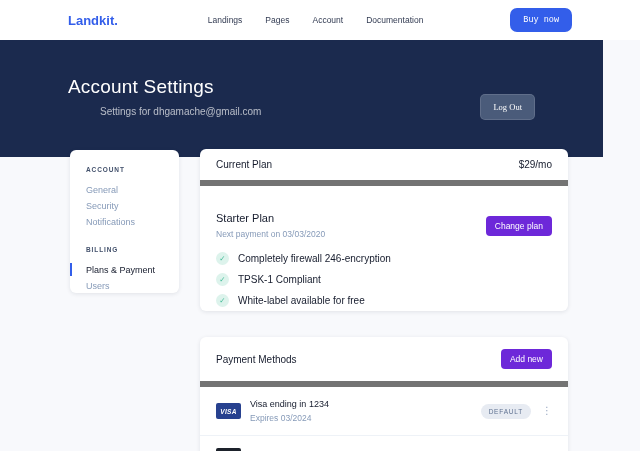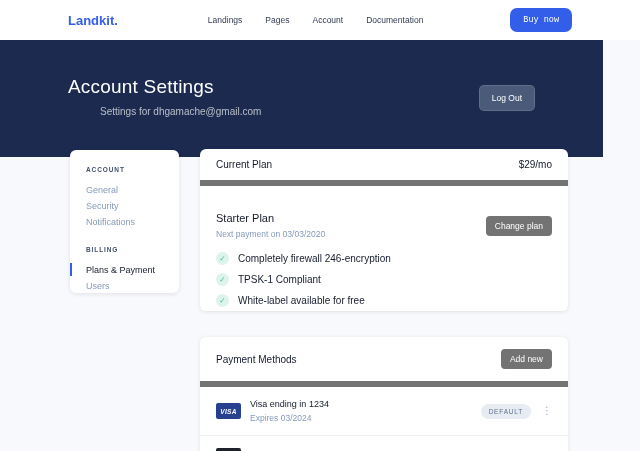--- a/index.html
+++ b/index.html
@@ -29,24 +29,24 @@
 
   
   .hero {
     position:absolute; top:40px; left:0; width:603px; height:117px;
     background:#1b2a4e;
   }
   .hero-inner { position:relative; height:100%; padding:36px 68px 0; }
   .hero-title { color:#ffffff; font-size:19px; font-weight:500; letter-spacing:0.2px; }
   .hero-sub { color:rgba(255,255,255,0.68); font-size:10px; margin-top:8px;margin-left:32px; }
   .btn-logout {
-    position:absolute; right:68px; top:45px;
+    position:absolute; right:68px; top:54px;
     background:#4a5b7a; color:#fff; font-size:8.5px;
     padding:7px 12px; border-radius:5px; border:1px solid rgba(255,255,255,0.12);
-    cursor:pointer; font-family:Liberation Sans, sans-serif;
+    cursor:pointer; font-family:Liberation Serif, serif;
   }
 
   
   .card {
     position:absolute; background:#fff; border-radius:6px;
     box-shadow:0 1px 4px rgba(22,28,45,0.10);
   }
 
   
   .sidebar-card { left:70px; top:150px; width:109px; height:143px; padding:16px 8px 0 16px; }
@@ -72,21 +72,21 @@
 
   
   .plan-card { left:200px; top:149px; width:368px; height:162px; }
   .plan-card .card-header { padding:10px 16px; }
   .price { font-size:10px; color:#161c2d; }
   .plan-body { padding:26px 16px 0; }
   .plan-row { display:flex; justify-content:space-between; align-items:center; }
   .plan-name { font-size:11px; color:#161c2d; }
   .plan-next { font-size:8.5px; color:#869ab8; margin-top:5px; }
   .btn-primary-sm {
-    background:#737373; color:#fff; font-size:8.5px; padding:5px 9px;
+    background:#6d28d9; color:#fff; font-size:8.5px; padding:5px 9px;
     border-radius:4px; border:none; cursor:pointer; font-family:inherit;
   }
   .features { margin-top:13px; }
   .feature { display:flex; align-items:center; height:13px; }
   .feature + .feature { margin-top:8px; }
   .check-badge {
     width:13px; height:13px; border-radius:50%; background:#ddf3ec; color:#42ba96;
     font-size:7.5px; display:flex; align-items:center; justify-content:center;
     margin-right:9px; flex:none;
   }

